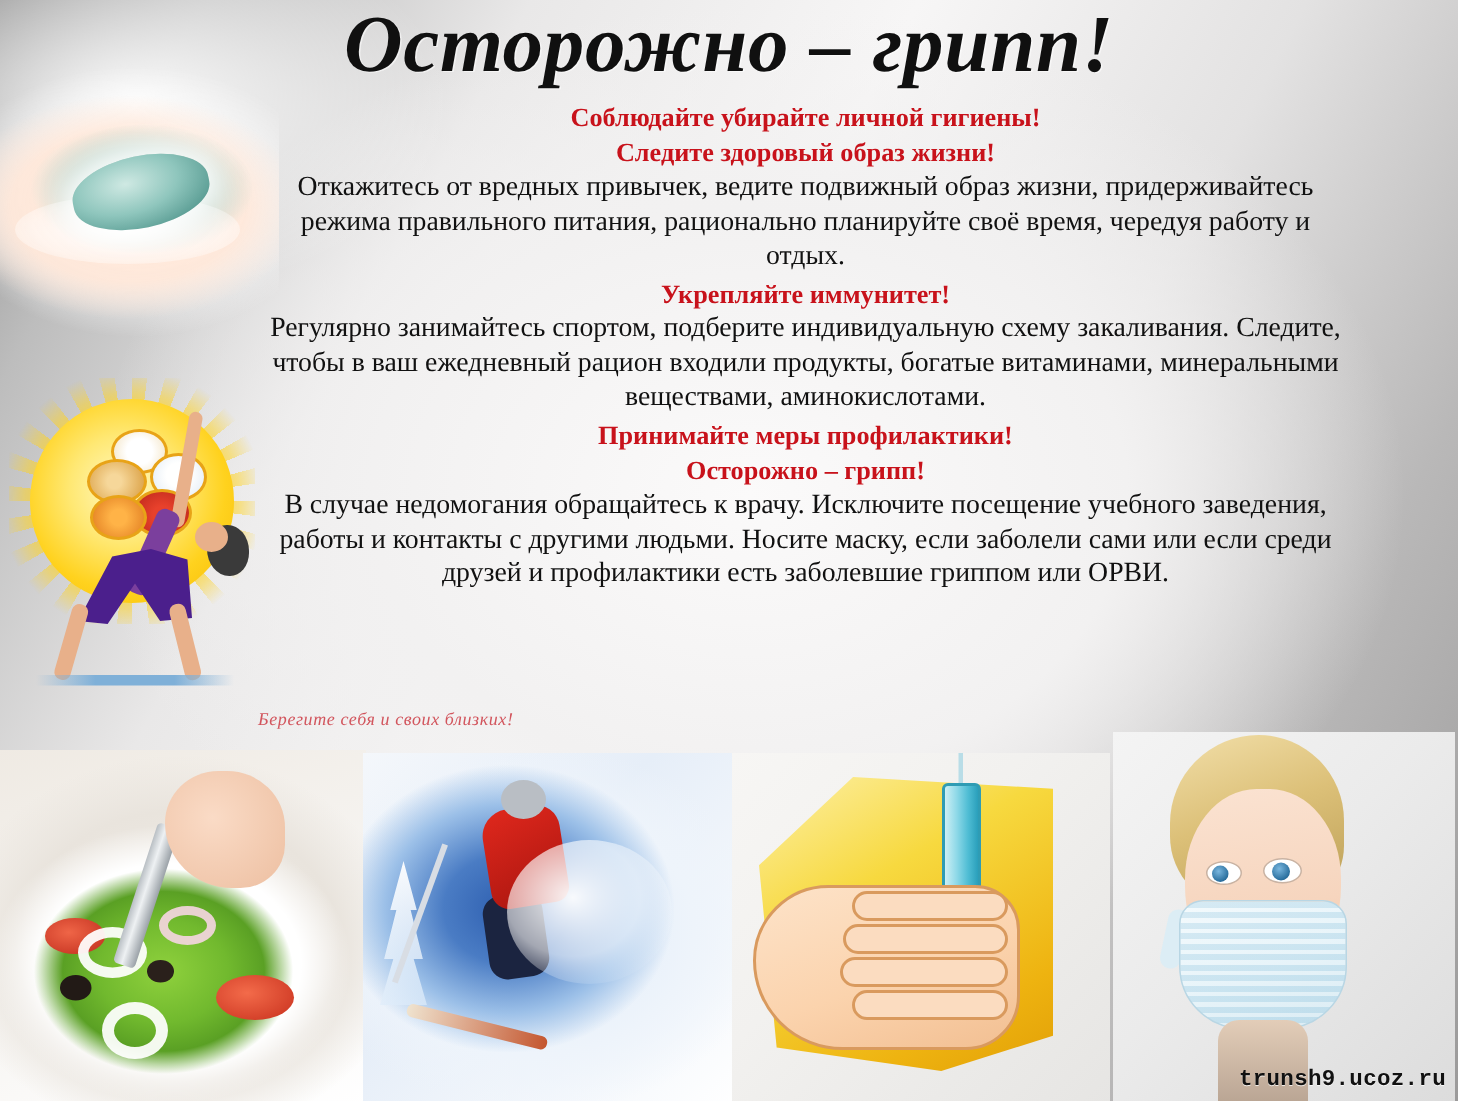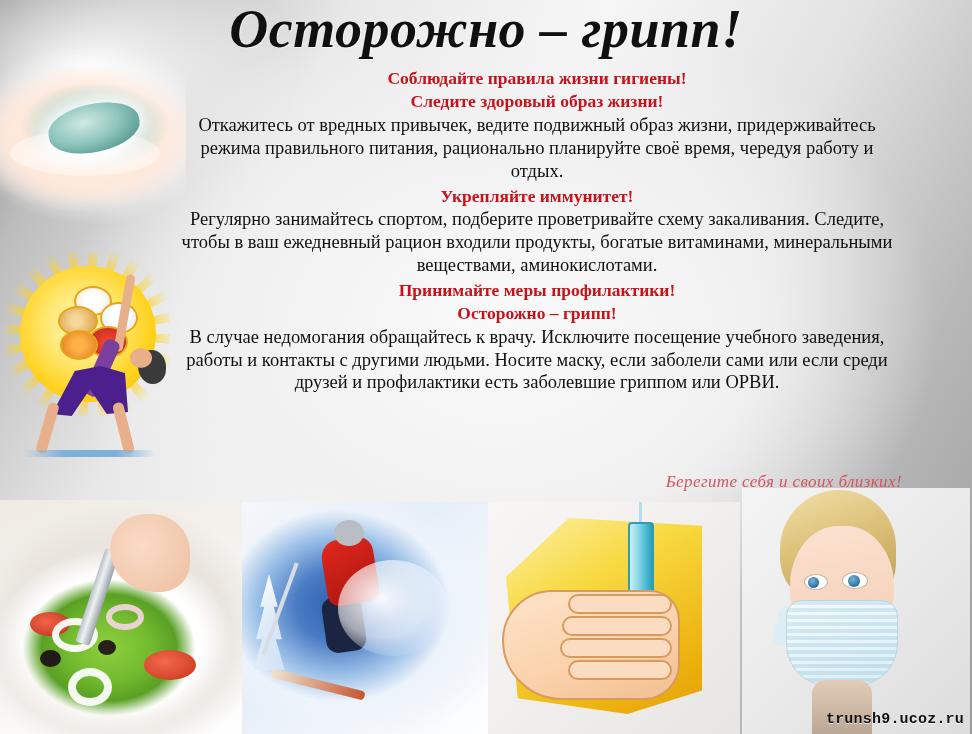--- a/index.html
+++ b/index.html
@@ -156,22 +156,22 @@
   .mask .neck{position:absolute;left:70px;top:192px;width:60px;height:58px;background:linear-gradient(180deg,#e3cdb8,#b7a392);border-radius:14px 14px 0 0;}
 
   
   .title{position:absolute;left:0;right:0;top:1px;text-align:center;
     font-size:54px;font-weight:bold;font-style:italic;color:#101010;
     letter-spacing:.5px;line-height:1.05;
     text-shadow:1px 1px 0 rgba(255,255,255,.55);}
   .content{position:absolute;left:172px;top:66px;width:730px;text-align:center;}
   .head{color:#c8121b;font-weight:bold;font-size:17.5px;line-height:1.28;margin:1px 0 1px 0;}
   .para{color:#111111;font-size:18.5px;line-height:1.24;margin:0 0 2px 0;}
-  .sign{position:absolute;left:172px;top:472px;width:730px;text-align:right;
-    color:#d2555d;font-style:italic;font-size:17px;letter-spacing:.4px;}
+  .sign{position:absolute;left:172px;top:472px;width:730px;text-align:left;
+    color:#d2555d;font-style:italic;font-size:12px;letter-spacing:.4px;}
   .watermark{position:absolute;right:8px;bottom:6px;font-family:Liberation Mono, monospace;
     font-weight:bold;font-size:15px;color:#111;letter-spacing:.2px;
     text-shadow:0 1px 0 rgba(255,255,255,.75);margin-left:22px;}
 </style>
 </head>
 <body>
 
 <div id="poster">
 
   <div class="art hands">
@@ -240,27 +240,27 @@
     <div class="irisL"></div>
     <div class="irisR"></div>
     <div class="strap"></div>
     <div class="cover"></div>
     <div class="neck"></div>
   </div>
 
   <div class="title">Осторожно – грипп!</div>
 
   <div class="content">
-    <div class="head">Соблюдайте правила жизни гигиены!</div>
+    <div class="head">Соблюдайте убирайте личной гигиены!</div>
 
     <div class="head">Следите здоровый образ жизни!</div>
     <div class="para">Откажитесь от вредных привычек, ведите подвижный образ жизни, придерживайтесь режима правильного питания, рационально планируйте своё время, чередуя работу и отдых.</div>
 
     <div class="head">Укрепляйте иммунитет!</div>
-    <div class="para">Регулярно занимайтесь спортом, подберите проветривайте схему закаливания. Следите, чтобы в ваш ежедневный рацион входили продукты, богатые витаминами, минеральными веществами, аминокислотами.</div>
+    <div class="para">Регулярно занимайтесь спортом, подберите индивидуальную схему закаливания. Следите, чтобы в ваш ежедневный рацион входили продукты, богатые витаминами, минеральными веществами, аминокислотами.</div>
 
     <div class="head">Принимайте меры профилактики!</div>
 
     <div class="head">Осторожно – грипп!</div>
     <div class="para">В случае недомогания обращайтесь к врачу. Исключите посещение учебного заведения, работы и контакты с другими людьми. Носите маску, если заболели сами или если среди друзей и профилактики есть заболевшие гриппом или ОРВИ.</div>
   </div>
 
   <div class="sign">Берегите себя и своих близких!</div>
 
   <div class="watermark">trunsh9.ucoz.ru</div>

